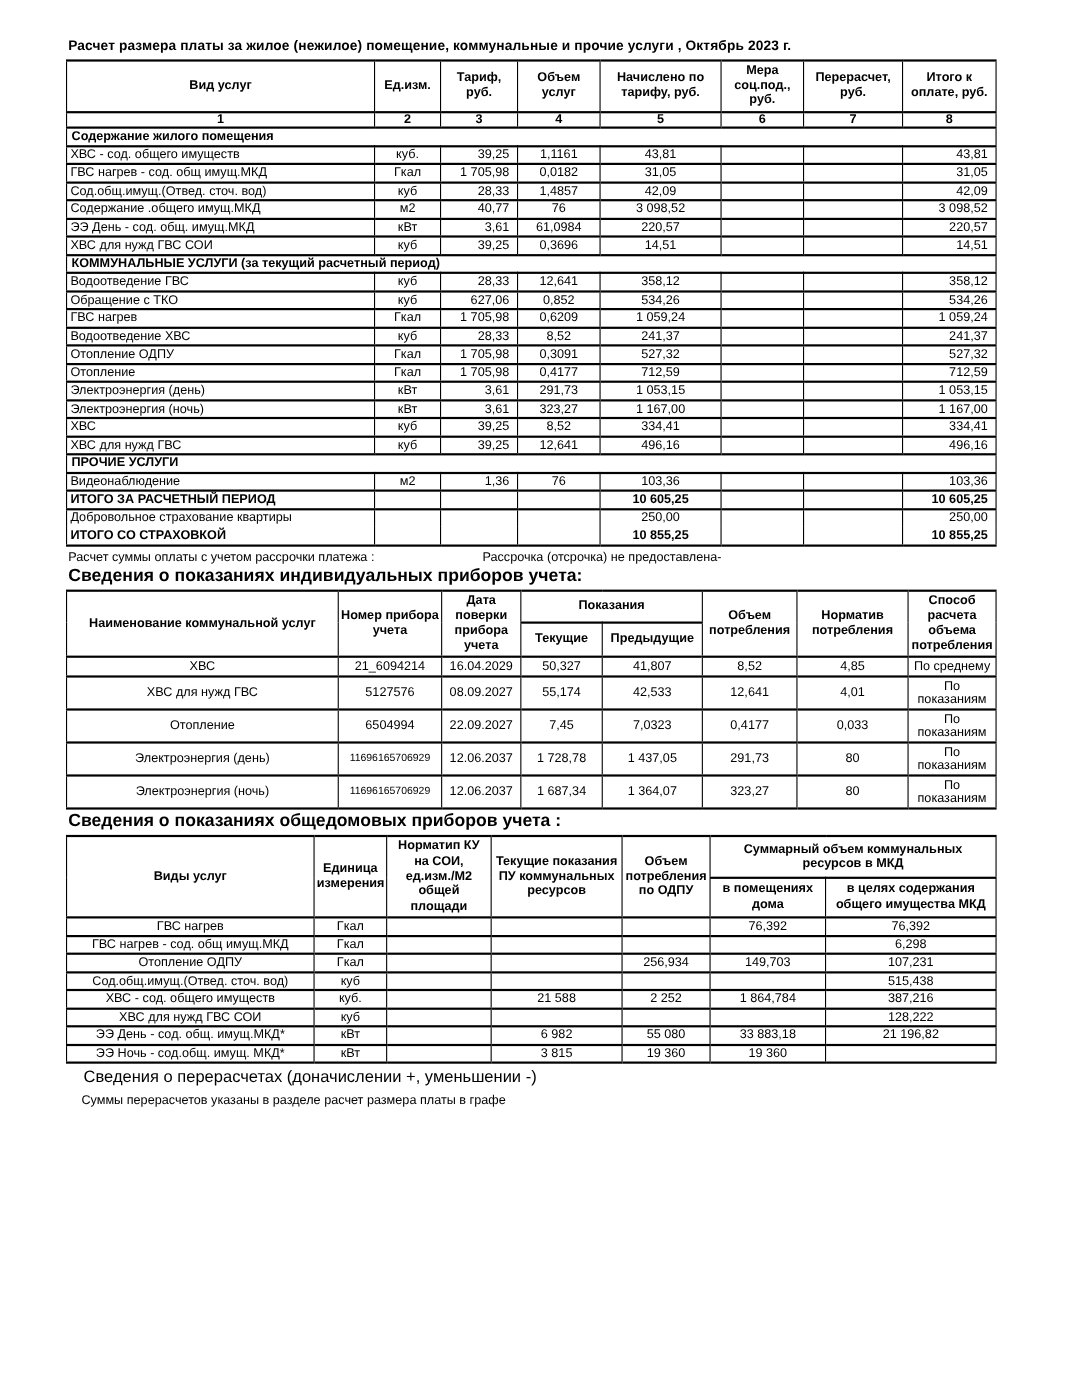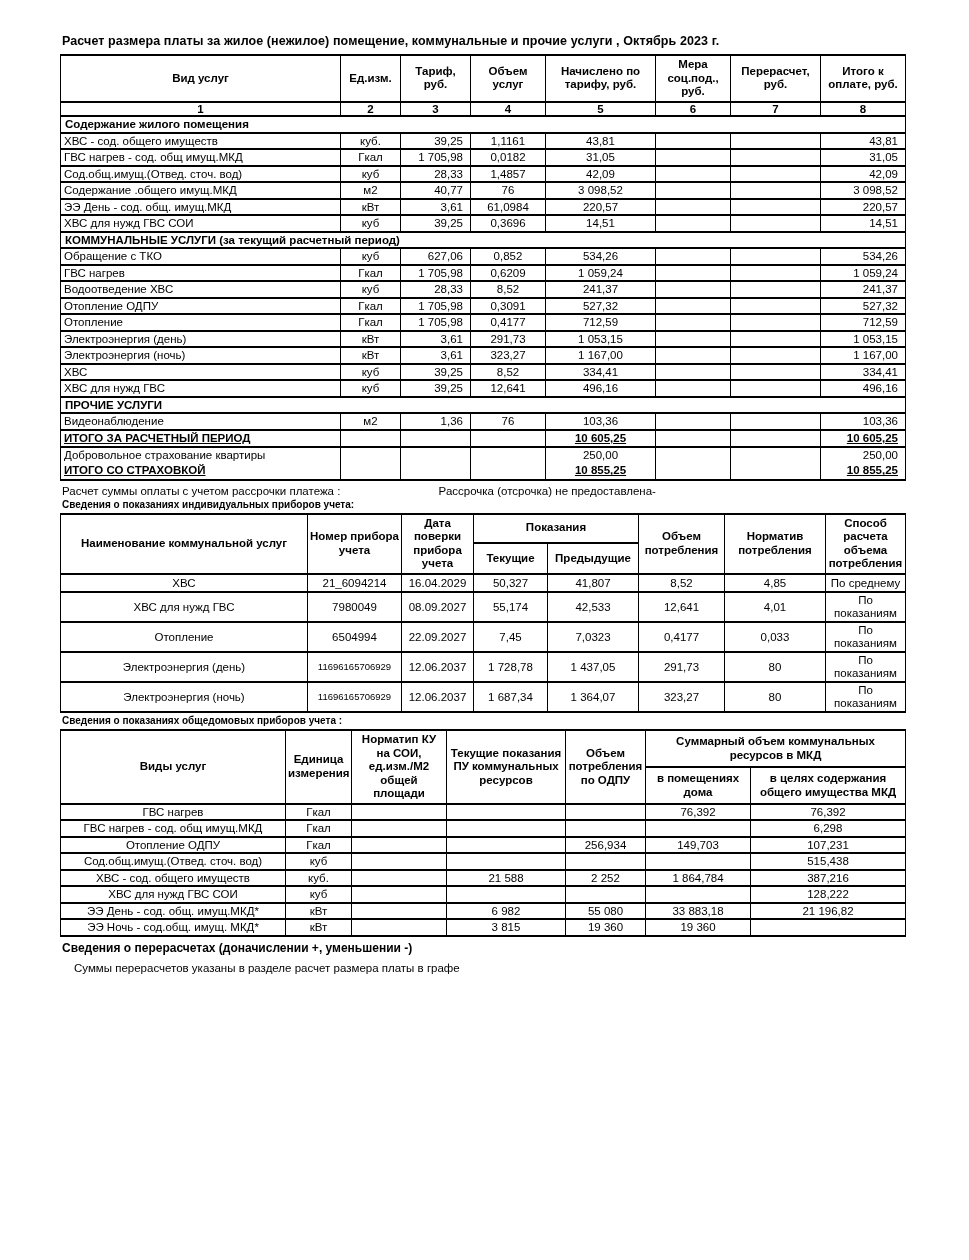--- a/index.html
+++ b/index.html
@@ -30,45 +30,45 @@
 
   
   #t1 thead tr.head th { height: 46px; }
   #t1 tr.colnum td { height: 13px; font-weight: bold; text-align: center; padding: 0; }
   #t1 tbody tr { height: 16px; }
   #t1 td:first-child { text-align: left; }
   #t1 td:nth-child(2), #t1 td:nth-child(4), #t1 td:nth-child(5),
   #t1 td:nth-child(6), #t1 td:nth-child(7) { text-align: center; }
   #t1 td:nth-child(3), #t1 td:nth-child(8) { text-align: right; padding-right: 7px; }
   #t1 tr.section td { font-weight: bold; text-align: left; padding-left: 4px; }
-  #t1 tr.total td, #t1 tr.total2 td { font-weight: bold; height: 17px; text-decoration: underline; }
+  #t1 tr.total td, #t1 tr.total2 td { font-weight: bold; height: 17px; }
   #t1 tr.ins td { border-bottom-style: hidden; }
   #t1 tr.total2 td { border-top-style: hidden; }
 
   .installment-line { font-size: 11.5px; margin: 4px 0 2px 2px; }
   .installment-line .val { margin-left: 95px; }
-  .section-heading { font-size: 10px; font-weight: bold; margin: 2px 0 3px 2px; }
+  .section-heading { font-size: 16px; font-weight: bold; margin: 2px 0 3px 2px; }
 
   
   #t2 td { text-align: center; }
   #t2 thead tr:first-child th { height: 28px; }
   #t2 thead tr:last-child th { height: 30px; }
   #t2 tbody tr:first-child { height: 18px; }
   #t2 tbody tr:nth-child(n+2) { height: 30px; }
   #t2 tbody tr:nth-child(4) td:nth-child(2),
   #t2 tbody tr:nth-child(5) td:nth-child(2) { font-size: 9.5px; }
   #t2 td:last-child { padding: 1px 4px; }
 
   
   #t3 td { text-align: center; }
   #t3 thead tr:first-child th { height: 34px; }
   #t3 thead tr:last-child th { height: 30px; margin-top: 28px; }
   #t3 tbody tr { height: 16px; }
 
-  .recalc-heading { font-size: 12px; font-weight: bold; margin: 4px 0 0 2px; }
+  .recalc-heading { font-size: 15px; font-weight: normal; margin: 4px 0 0 16px; }
   .recalc-note { font-size: 11.5px; margin: 7px 0 0 14px; }
 </style>
 </head>
 <body>
 
 <div class="page">
 
   <div class="doc-title">Расчет размера платы за жилое (нежилое) помещение, коммунальные и прочие услуги , Октябрь 2023 г.</div>
 
   <table id="t1">
@@ -172,20 +172,30 @@
     <td>14,51</td>
     <td></td>
     <td></td>
     <td>14,51</td>
   </tr>
 
   <tr class="section">
     <td colspan="8">КОММУНАЛЬНЫЕ УСЛУГИ (за текущий расчетный период)</td>
   </tr>
 
+  <tr>
+    <td>Водоотведение ГВС</td>
+    <td>куб</td>
+    <td>28,33</td>
+    <td>12,641</td>
+    <td>358,12</td>
+    <td></td>
+    <td></td>
+    <td>358,12</td>
+  </tr>
 
   <tr>
     <td>Обращение с ТКО</td>
     <td>куб</td>
     <td>627,06</td>
     <td>0,852</td>
     <td>534,26</td>
     <td></td>
     <td></td>
     <td>534,26</td>
@@ -370,21 +380,21 @@
     <td>16.04.2029</td>
     <td>50,327</td>
     <td>41,807</td>
     <td>8,52</td>
     <td>4,85</td>
     <td>По среднему</td>
   </tr>
 
   <tr>
     <td>ХВС для нужд ГВС</td>
-    <td>7980049</td>
+    <td>5127576</td>
     <td>08.09.2027</td>
     <td>55,174</td>
     <td>42,533</td>
     <td>12,641</td>
     <td>4,01</td>
     <td>По показаниям</td>
   </tr>
 
   <tr>
     <td>Отопление</td>

